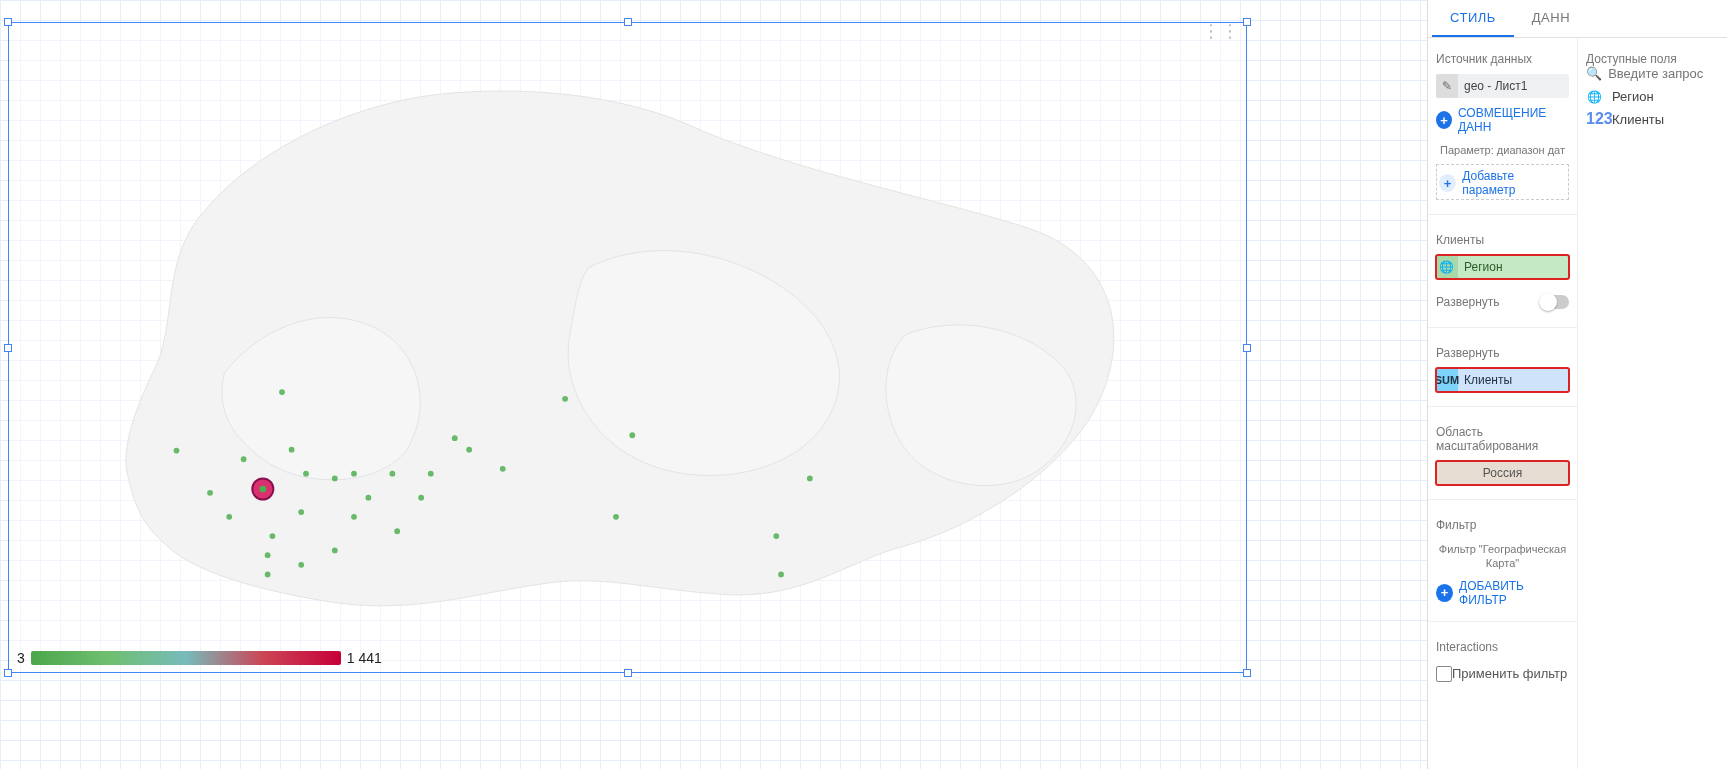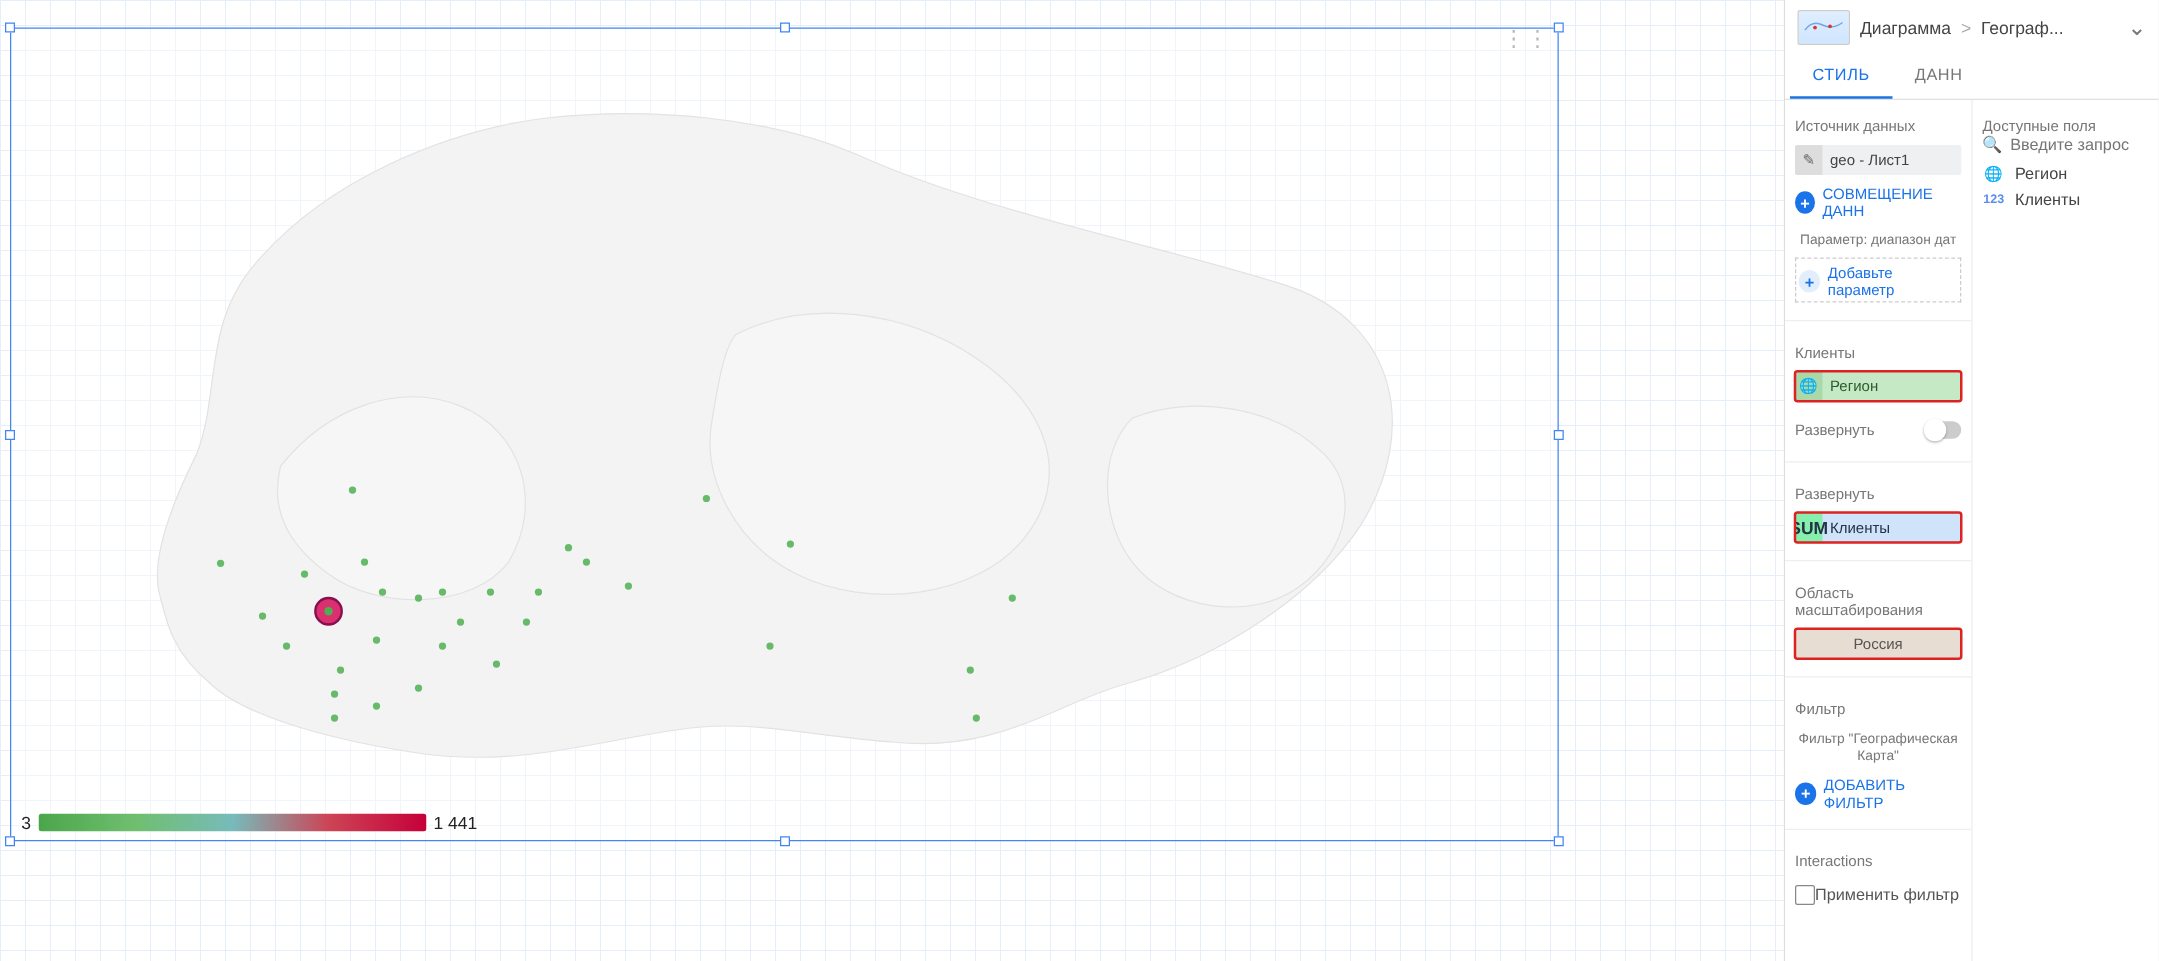--- a/index.html
+++ b/index.html
@@ -34,37 +34,37 @@
   .panel-body { flex:1; display:flex; overflow:hidden;}
   .panel-left { width:150px; border-right:1px solid #eee; padding:10px 8px; display:flex; flex-direction:column; gap:6px;}
   .panel-right { flex:1; padding:10px 8px; }
   .label { font-size:12px; color:#777; margin-top:4px; }
   .label.sm { font-size:11px;text-align:center; }
   .chip { display:flex; align-items:center; height:24px; border-radius:2px; overflow:hidden; font-size:12px; cursor:pointer; margin-top:2px;}
   .chip .ico { width:22px; height:100%; display:flex; align-items:center; justify-content:center; font-size:12px;}
   .chip .txt { padding:0 6px; flex:1; white-space:nowrap; overflow:hidden; text-overflow:ellipsis;}
   .chip.gray { background:#eef0f2; color:#444;} .chip.gray .ico{background:#ddd; color:#666;}
   .chip.green { background:#c5e8c5; color:#2b5c2b;} .chip.green .ico{background:#a9d9a9;}
-  .chip.blue { background:#cfe3fb; color:#234;} .chip.blue .ico{background:#86efac; font-size:14px; font-weight:700;}
+  .chip.blue { background:#cfe3fb; color:#234;} .chip.blue .ico{background:#7dd3fc; font-size:11px; font-weight:700;}
   .chip.tan { background:#e8ddd3; color:#555; justify-content:flex-end;}
   .link-row { display:flex; align-items:center; gap:6px; color:#1a73e8; font-size:12px; cursor:pointer; margin-top:2px;}
   .link-row .plus { width:18px; height:18px; border-radius:50%; background:#1a73e8; color:#fff; display:flex; align-items:center; justify-content:center; font-size:13px; font-weight:700;}
   .link-row.soft .plus { background:#e3eefd; color:#1a73e8;}
   .dashed-box { border:1px dashed #ccc; padding:2px; margin-top:2px; }
   .toggle-row { display:flex; align-items:center; justify-content:space-between; margin:10px 0 4px;}
   .switch { width:30px; height:14px; background:#ccc; border-radius:8px; position:relative;}
   .switch::after{content:""; position:absolute; left:0; top:-2px; width:18px; height:18px; background:#fff; border-radius:50%; box-shadow:0 1px 2px rgba(0,0,0,.3);}
   .hr { height:1px; background:#eee; margin:8px -8px;}
   .checkbox-row { display:flex; align-items:center; gap:0; margin-top:6px;}
   .checkbox { width:16px; height:16px; border:1.5px solid #888; border-radius:2px;}
   .highlight { outline:2px solid #d22; outline-offset:-1px; }
   .search-row { display:flex; align-items:center; gap:6px; color:#aaa; font-size:13px; margin-bottom:8px;}
   .field-row { display:flex; align-items:center; gap:8px; font-size:13px; color:#444; margin:6px 0;}
   .field-ico { width:18px; text-align:center; font-size:12px;}
-  .field-ico.geo { color:#4caf50;} .field-ico.num{ color:#5b8def; font-size:10px; font-weight:700;}
+  .field-ico.geo { color:#4caf50;} .field-ico.num{ color:#5b8def; font-size:16px; font-weight:700;}
 </style>
 </head>
 <body>
 
 <div class="canvas-wrap">
   <div class="canvas-bg"></div>
   <div class="selection-frame">
     <div class="sel-handle tl"></div>
     <div class="sel-handle tc"></div>
     <div class="sel-handle tr"></div>
@@ -122,35 +122,20 @@
 
     <div class="legend">
       <span>3</span>
       <div class="legend-bar"></div>
       <span>1 441</span>
     </div>
   </div>
 </div>
 
 <div class="sidebar">
-  <div class="side-header">
-    <div class="thumb">
-      <svg width="34" height="20" viewBox="0 0 34 20">
-          <path d="M2,12 Q8,4 16,8 Q24,12 32,6" fill="none" stroke="#6fa8e6" stroke-width="1.2"></path>
-          <circle cx="10" cy="10" r="1.5" fill="#d33"></circle>
-          <circle cx="22" cy="9" r="1.5" fill="#d33"></circle>
-        </svg>
-    </div>
-    <div class="breadcrumb">
-      <span>Диаграмма</span>
-      <span style="color:#aaa;margin:0 4px">&gt;</span>
-      <span>Географ...</span>
-    </div>
-    <div class="chev">⌄</div>
-  </div>
 
   <div class="tabs">
     <div class="tab active">СТИЛЬ</div>
     <div class="tab">ДАНН</div>
   </div>
 
   <div class="panel-body">
     <div class="panel-left">
       <div class="label">Источник данных</div>
       <div class="chip gray">

